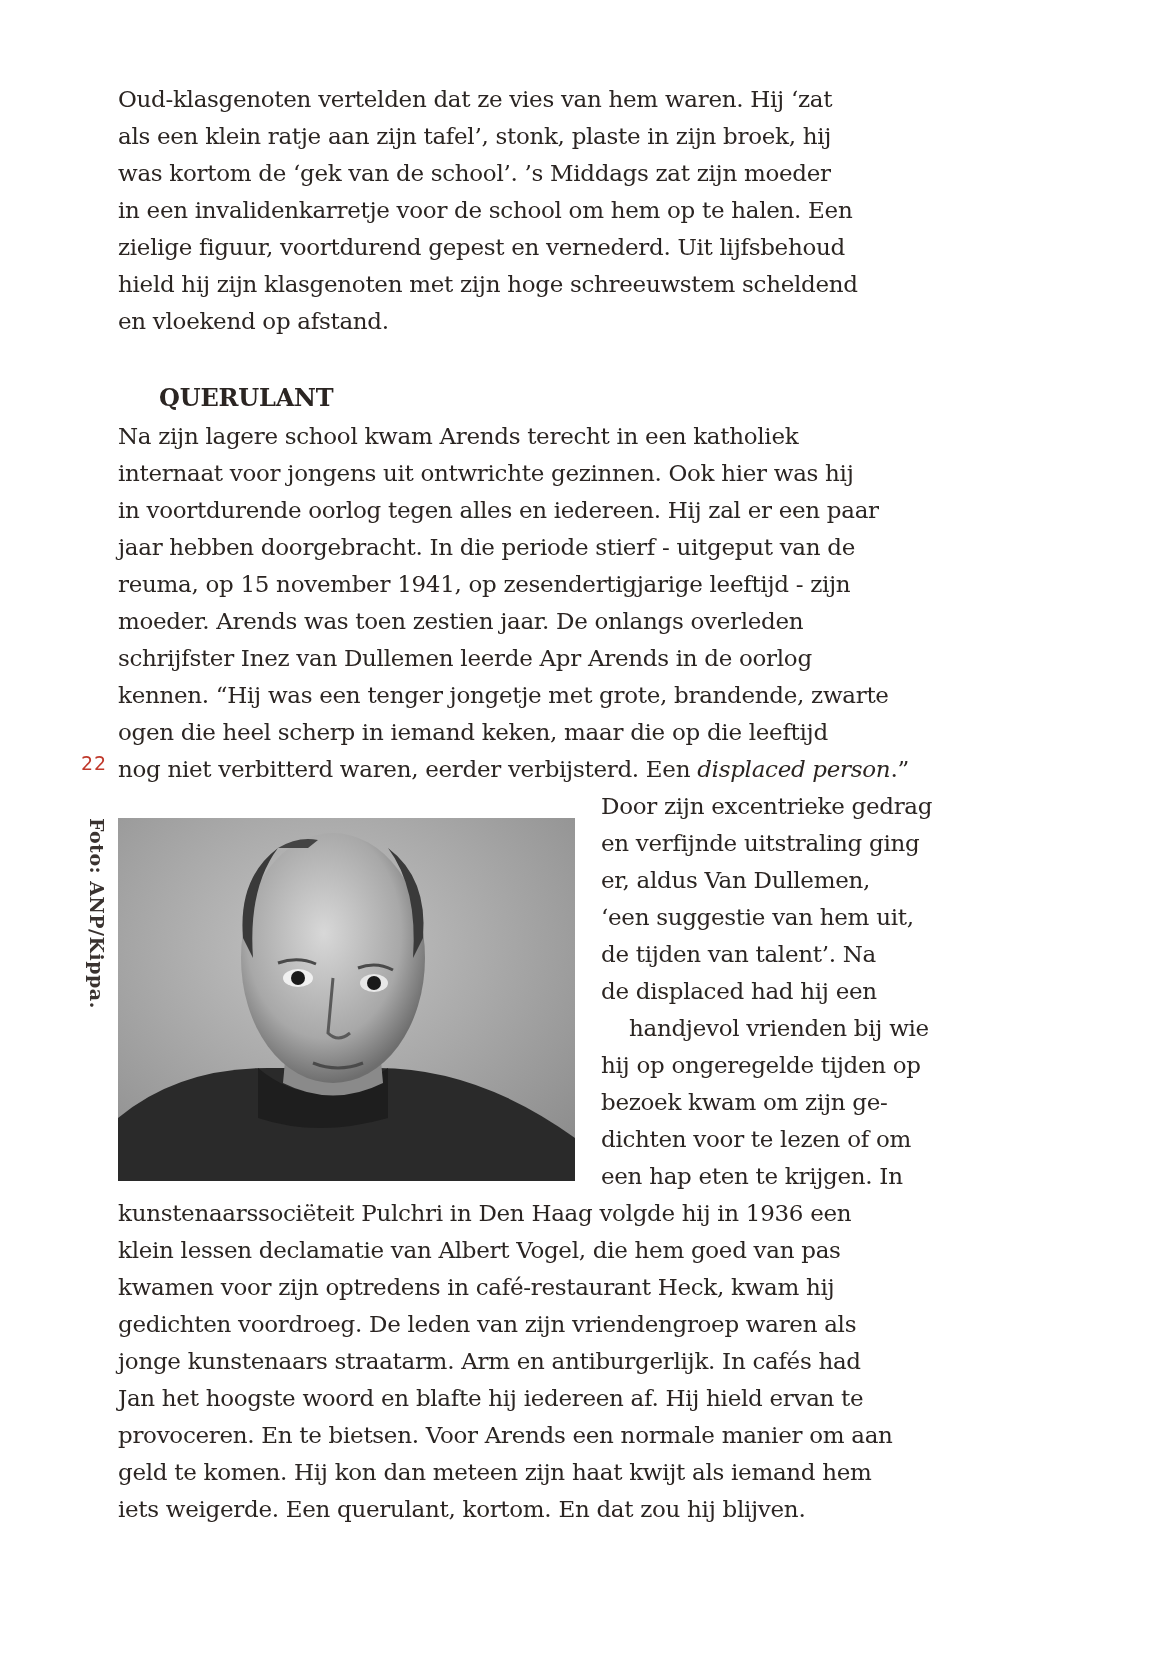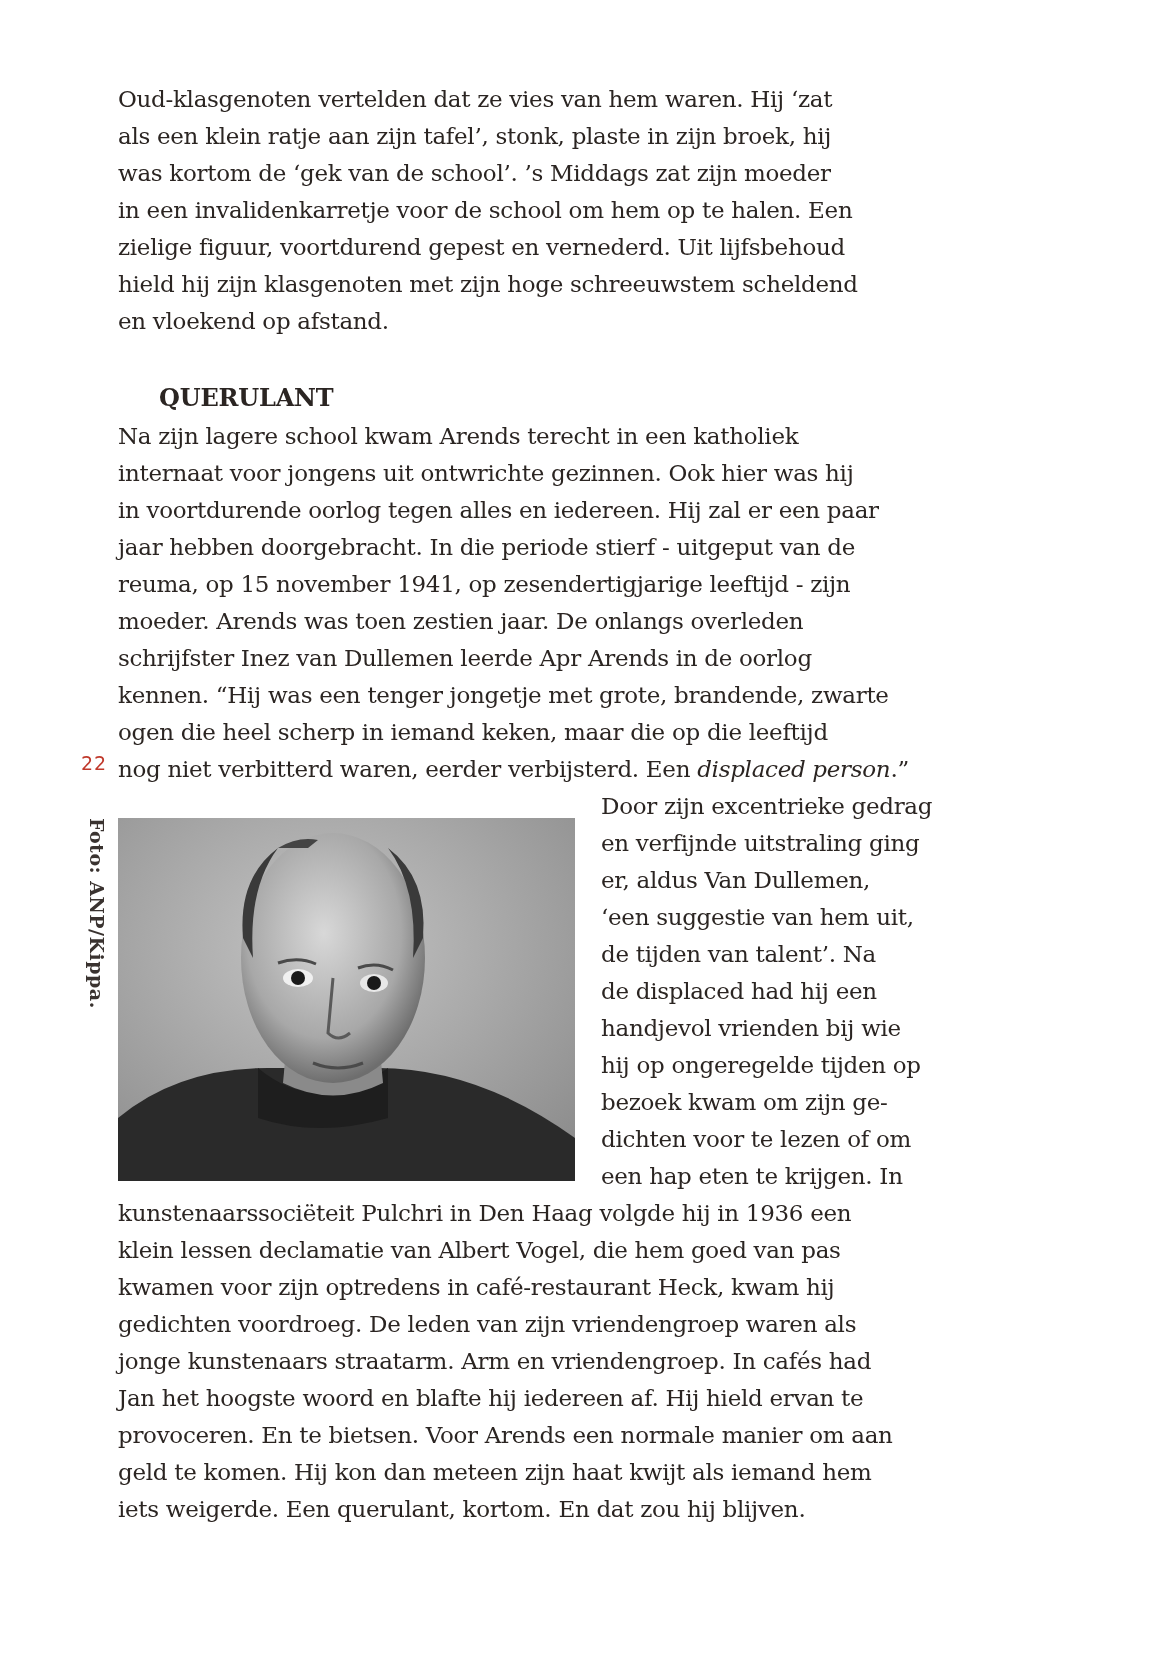--- a/index.html
+++ b/index.html
@@ -78,27 +78,27 @@
     <path d="M195 245 Q220 255 245 245" stroke="#4a4a4a" stroke-width="3" fill="none"></path>
   </svg>
 </div>
 
 <div class="line" style="left:601px; top:788px">Door zijn excentrieke gedrag</div>
 <div class="line" style="left:601px; top:825px">en verfijnde uitstraling ging</div>
 <div class="line" style="left:601px; top:862px">er, aldus Van Dullemen,</div>
 <div class="line" style="left:601px; top:899px">‘een suggestie van hem uit,</div>
 <div class="line" style="left:601px; top:936px">de tijden van talent’. Na</div>
 <div class="line" style="left:601px; top:973px">de displaced had hij een</div>
-<div class="line" style="left:601px; top:1010px">handjevol vrienden bij wie</div>
+<div class="line" style="left:629px; top:1010px">handjevol vrienden bij wie</div>
 <div class="line" style="left:601px; top:1047px">hij op ongeregelde tijden op</div>
 <div class="line" style="left:601px; top:1084px">bezoek kwam om zijn ge-</div>
 <div class="line" style="left:601px; top:1121px">dichten voor te lezen of om</div>
 <div class="line" style="left:601px; top:1158px">een hap eten te krijgen. In</div>
 
 <div class="line" style="top:1195px">kunstenaarssociëteit Pulchri in Den Haag volgde hij in 1936 een</div>
 <div class="line" style="top:1232px">klein lessen declamatie van Albert Vogel, die hem goed van pas</div>
 <div class="line" style="top:1269px">kwamen voor zijn optredens in café-restaurant Heck, kwam hij</div>
 <div class="line" style="top:1306px">gedichten voordroeg. De leden van zijn vriendengroep waren als</div>
-<div class="line" style="top:1343px">jonge kunstenaars straatarm. Arm en vriendengroep. In cafés had</div>
+<div class="line" style="top:1343px">jonge kunstenaars straatarm. Arm en antiburgerlijk. In cafés had</div>
 <div class="line" style="top:1380px">Jan het hoogste woord en blafte hij iedereen af. Hij hield ervan te</div>
 <div class="line" style="top:1417px">provoceren. En te bietsen. Voor Arends een normale manier om aan</div>
 <div class="line" style="top:1454px">geld te komen. Hij kon dan meteen zijn haat kwijt als iemand hem</div>
 <div class="line" style="top:1491px">iets weigerde. Een querulant, kortom. En dat zou hij blijven.</div>
 
 </body></html>

